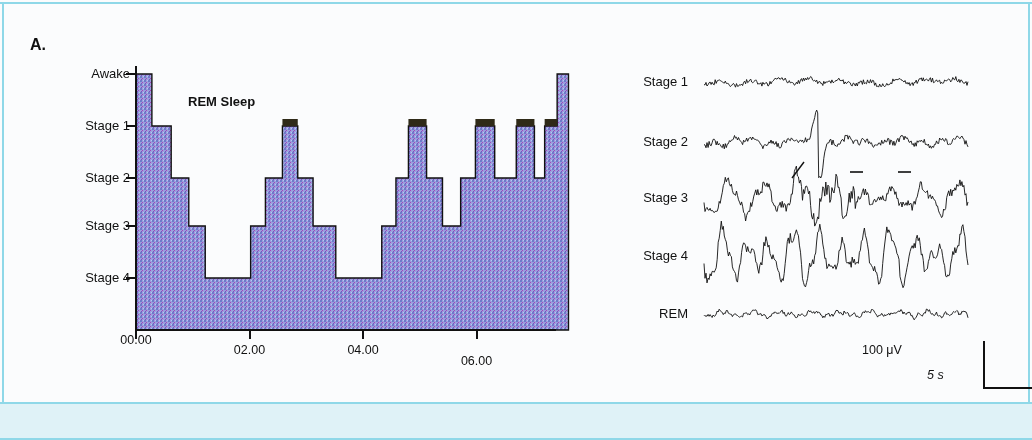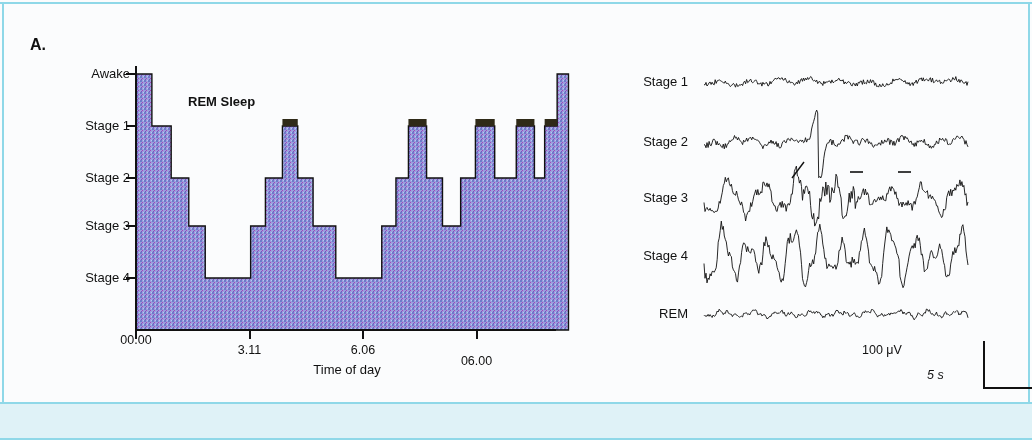--- a/index.html
+++ b/index.html
@@ -196,28 +196,27 @@
         <div class="ytick-mark" style="top: 225px;"></div>
         <div class="ytick-wrap" style="top: 270px;">
           <div class="axis-label-y">Stage 4</div>
         </div>
         <div class="ytick-mark" style="top: 277px;"></div>
       </div>
     <div id="x-ticks-container">
         <div class="xtick-mark" style="left: 135px; top: 330px;"></div>
         <div class="xtick-label" style="left: 136px; top: 333px;">00.00</div>
         <div class="xtick-mark" style="left: 248.514px; top: 330px;"></div>
-        <div class="xtick-label" style="left: 249.514px; top: 343px;">3.11</div>
+        <div class="xtick-label" style="left: 249.514px; top: 343px;">02.00</div>
         <div class="xtick-mark" style="left: 362.027px; top: 330px;"></div>
-        <div class="xtick-label" style="left: 363.027px; top: 343px;">6.06</div>
+        <div class="xtick-label" style="left: 363.027px; top: 343px;">04.00</div>
         <div class="xtick-mark" style="left: 475.541px; top: 330px;"></div>
         <div class="xtick-label" style="left: 476.541px; top: 354px;">06.00</div>
       </div>
 
-    <div id="x-axis-title">Time of day</div>
   </div>
 
   <div id="eeg-panel">
 
     <svg id="eeg-svg" width="452" height="400">
       <g id="eeg-traces-group">
           <path d="M 124.0 84.6 L 125.0 84.9 L 126.0 82.4 L 127.0 86.0 L 128.1 84.7 L 129.1 82.7 L 130.1 82.0 L 131.1 84.5 L 132.1 82.2 L 133.1 84.1 L 134.2 84.8 L 135.2 79.7 L 136.2 83.4 L 137.2 80.8 L 138.2 80.5 L 139.2 79.8 L 140.2 80.5 L 141.3 81.2 L 142.3 81.9 L 143.3 82.6 L 144.3 83.2 L 145.3 81.1 L 146.3 83.4 L 147.4 83.4 L 148.4 83.6 L 149.4 85.4 L 150.4 86.6 L 151.4 85.3 L 152.4 84.8 L 153.4 83.4 L 154.5 84.8 L 155.5 87.2 L 156.5 83.6 L 157.5 86.3 L 158.5 86.2 L 159.5 84.7 L 160.6 85.2 L 161.6 84.0 L 162.6 85.6 L 163.6 82.4 L 164.6 81.2 L 165.6 83.8 L 166.6 79.5 L 167.7 82.7 L 168.7 81.8 L 169.7 80.1 L 170.7 79.1 L 171.7 82.0 L 172.7 82.9 L 173.8 81.6 L 174.8 80.8 L 175.8 79.8 L 176.8 81.5 L 177.8 84.2 L 178.8 83.6 L 179.8 84.0 L 180.9 82.7 L 181.9 86.1 L 182.9 82.3 L 183.9 84.1 L 184.9 83.8 L 185.9 82.5 L 187.0 83.0 L 188.0 86.1 L 189.0 85.2 L 190.0 81.4 L 191.0 83.9 L 192.0 81.8 L 193.0 80.8 L 194.1 79.8 L 195.1 78.2 L 196.1 78.9 L 197.1 79.0 L 198.1 77.7 L 199.1 78.0 L 200.2 79.4 L 201.2 78.1 L 202.2 77.8 L 203.2 80.2 L 204.2 79.8 L 205.2 78.1 L 206.2 80.3 L 207.3 82.8 L 208.3 82.5 L 209.3 80.6 L 210.3 82.9 L 211.3 82.4 L 212.3 82.5 L 213.4 83.2 L 214.4 85.2 L 215.4 84.4 L 216.4 82.3 L 217.4 83.8 L 218.4 80.4 L 219.4 83.5 L 220.5 80.0 L 221.5 78.6 L 222.5 81.3 L 223.5 78.0 L 224.5 80.6 L 225.5 78.2 L 226.6 80.0 L 227.6 77.5 L 228.6 79.4 L 229.6 78.2 L 230.6 76.5 L 231.6 77.3 L 232.6 80.1 L 233.7 80.9 L 234.7 80.2 L 235.7 81.7 L 236.7 80.1 L 237.7 83.6 L 238.7 81.8 L 239.8 81.5 L 240.8 83.4 L 241.8 83.3 L 242.8 85.5 L 243.8 81.3 L 244.8 83.6 L 245.8 81.9 L 246.9 82.1 L 247.9 81.8 L 248.9 81.0 L 249.9 81.0 L 250.9 83.2 L 251.9 79.9 L 253.0 82.5 L 254.0 82.3 L 255.0 81.3 L 256.0 80.4 L 257.0 80.6 L 258.0 79.1 L 259.0 78.3 L 260.1 80.7 L 261.1 80.3 L 262.1 81.0 L 263.1 79.7 L 264.1 84.0 L 265.1 81.9 L 266.2 83.5 L 267.2 82.9 L 268.2 81.5 L 269.2 82.2 L 270.2 82.8 L 271.2 85.4 L 272.2 85.9 L 273.3 83.0 L 274.3 83.7 L 275.3 85.9 L 276.3 83.2 L 277.3 86.0 L 278.3 82.3 L 279.4 83.1 L 280.4 81.0 L 281.4 81.1 L 282.4 84.4 L 283.4 79.8 L 284.4 83.8 L 285.4 82.8 L 286.5 83.8 L 287.5 79.9 L 288.5 82.5 L 289.5 82.9 L 290.5 79.6 L 291.5 82.8 L 292.6 80.3 L 293.6 80.7 L 294.6 85.3 L 295.6 82.9 L 296.6 86.5 L 297.6 86.1 L 298.6 87.1 L 299.7 84.1 L 300.7 86.5 L 301.7 86.4 L 302.7 83.7 L 303.7 85.8 L 304.7 86.8 L 305.8 85.4 L 306.8 83.4 L 307.8 85.1 L 308.8 84.6 L 309.8 84.3 L 310.8 82.7 L 311.8 83.8 L 312.9 78.9 L 313.9 81.1 L 314.9 79.6 L 315.9 79.8 L 316.9 79.4 L 317.9 79.7 L 319.0 78.8 L 320.0 78.6 L 321.0 79.8 L 322.0 80.1 L 323.0 81.2 L 324.0 82.0 L 325.0 80.5 L 326.1 83.7 L 327.1 82.4 L 328.1 84.2 L 329.1 82.5 L 330.1 85.7 L 331.1 83.7 L 332.2 82.6 L 333.2 85.5 L 334.2 82.5 L 335.2 82.6 L 336.2 80.1 L 337.2 83.5 L 338.2 81.2 L 339.3 78.7 L 340.3 79.1 L 341.3 77.8 L 342.3 81.0 L 343.3 77.8 L 344.3 81.1 L 345.4 79.7 L 346.4 79.1 L 347.4 79.7 L 348.4 81.1 L 349.4 79.2 L 350.4 77.7 L 351.4 82.1 L 352.5 78.1 L 353.5 82.7 L 354.5 82.1 L 355.5 81.2 L 356.5 79.8 L 357.5 81.6 L 358.6 81.0 L 359.6 80.2 L 360.6 83.7 L 361.6 82.2 L 362.6 83.4 L 363.6 82.9 L 364.6 80.0 L 365.7 80.7 L 366.7 80.9 L 367.7 79.6 L 368.7 79.0 L 369.7 79.6 L 370.7 81.9 L 371.8 80.4 L 372.8 77.5 L 373.8 79.3 L 374.8 79.8 L 375.8 76.6 L 376.8 80.7 L 377.8 81.8 L 378.9 79.3 L 379.9 82.5 L 380.9 79.9 L 381.9 80.5 L 382.9 82.6 L 383.9 83.2 L 385.0 83.0 L 386.0 81.5 L 387.0 85.4 L 388.0 81.7" fill="none" stroke="#101010" stroke-width="0.9"></path>
           <path d="M 124.0 144.5 L 125.0 145.0 L 126.0 147.8 L 127.0 142.6 L 128.1 147.5 L 129.1 141.4 L 130.1 145.1 L 131.1 145.8 L 132.1 142.8 L 133.1 139.4 L 134.2 139.2 L 135.2 140.7 L 136.2 144.9 L 137.2 141.3 L 138.2 145.0 L 139.2 143.6 L 140.2 144.5 L 141.3 146.8 L 142.3 147.7 L 143.3 144.1 L 144.3 148.8 L 145.3 143.6 L 146.3 147.6 L 147.4 143.9 L 148.4 143.7 L 149.4 140.6 L 150.4 141.8 L 151.4 140.1 L 152.4 140.1 L 153.4 139.0 L 154.5 135.5 L 155.5 138.1 L 156.5 137.2 L 157.5 140.0 L 158.5 137.5 L 159.5 139.9 L 160.6 141.2 L 161.6 142.4 L 162.6 144.6 L 163.6 140.2 L 164.6 141.8 L 165.6 141.2 L 166.6 138.0 L 167.7 141.3 L 168.7 138.5 L 169.7 137.9 L 170.7 137.4 L 171.7 139.8 L 172.7 137.0 L 173.8 138.8 L 174.8 139.3 L 175.8 139.5 L 176.8 140.2 L 177.8 140.2 L 178.8 141.1 L 179.8 142.8 L 180.9 144.8 L 181.9 145.5 L 182.9 148.7 L 183.9 145.4 L 184.9 144.6 L 185.9 145.0 L 187.0 145.7 L 188.0 144.1 L 189.0 141.8 L 190.0 143.1 L 191.0 140.0 L 192.0 143.4 L 193.0 141.1 L 194.1 144.2 L 195.1 144.0 L 196.1 141.6 L 197.1 146.7 L 198.1 143.2 L 199.1 147.6 L 200.2 148.1 L 201.2 146.9 L 202.2 143.0 L 203.2 141.5 L 204.2 140.4 L 205.2 142.3 L 206.2 142.7 L 207.3 139.0 L 208.3 138.4 L 209.3 140.0 L 210.3 140.7 L 211.3 137.9 L 212.3 138.9 L 213.4 140.5 L 214.4 140.9 L 215.4 140.7 L 216.4 139.7 L 217.4 140.9 L 218.4 142.6 L 219.4 141.1 L 220.5 139.9 L 221.5 141.5 L 222.5 140.0 L 223.5 142.7 L 224.5 141.9 L 225.5 137.7 L 226.6 142.1 L 227.6 139.2 L 228.6 139.3 L 229.6 139.3 L 230.6 135.9 L 231.6 129.0 L 232.6 124.8 L 233.7 121.3 L 234.7 117.6 L 235.7 112.3 L 236.7 110.1 L 237.7 112.9 L 238.7 177.7 L 239.8 176.4 L 240.8 178.0 L 241.8 175.1 L 242.8 167.9 L 243.8 158.3 L 244.8 151.9 L 245.8 148.2 L 246.9 143.7 L 247.9 142.9 L 248.9 142.8 L 249.9 139.8 L 250.9 139.4 L 251.9 144.9 L 253.0 140.0 L 254.0 144.0 L 255.0 145.6 L 256.0 145.6 L 257.0 146.6 L 258.0 143.8 L 259.0 144.3 L 260.1 143.9 L 261.1 141.1 L 262.1 139.6 L 263.1 139.7 L 264.1 141.5 L 265.1 135.3 L 266.2 135.7 L 267.2 135.1 L 268.2 139.2 L 269.2 135.8 L 270.2 137.3 L 271.2 139.6 L 272.2 140.3 L 273.3 143.6 L 274.3 140.8 L 275.3 140.2 L 276.3 140.2 L 277.3 140.2 L 278.3 144.2 L 279.4 145.2 L 280.4 143.0 L 281.4 139.9 L 282.4 138.2 L 283.4 139.4 L 284.4 140.2 L 285.4 142.4 L 286.5 139.3 L 287.5 139.0 L 288.5 143.6 L 289.5 141.7 L 290.5 143.7 L 291.5 142.8 L 292.6 146.4 L 293.6 147.3 L 294.6 145.0 L 295.6 144.9 L 296.6 145.1 L 297.6 145.1 L 298.6 143.0 L 299.7 143.0 L 300.7 145.2 L 301.7 140.3 L 302.7 143.4 L 303.7 143.1 L 304.7 139.9 L 305.8 141.8 L 306.8 141.8 L 307.8 138.4 L 308.8 138.7 L 309.8 144.6 L 310.8 139.9 L 311.8 140.8 L 312.9 145.3 L 313.9 141.2 L 314.9 145.5 L 315.9 143.1 L 316.9 140.0 L 317.9 138.3 L 319.0 141.9 L 320.0 137.5 L 321.0 135.7 L 322.0 135.7 L 323.0 136.0 L 324.0 139.9 L 325.0 136.2 L 326.1 138.4 L 327.1 137.6 L 328.1 139.5 L 329.1 142.2 L 330.1 142.2 L 331.1 140.9 L 332.2 144.6 L 333.2 143.5 L 334.2 146.5 L 335.2 142.7 L 336.2 146.2 L 337.2 140.8 L 338.2 142.3 L 339.3 140.6 L 340.3 141.6 L 341.3 140.0 L 342.3 141.5 L 343.3 142.5 L 344.3 139.3 L 345.4 144.5 L 346.4 144.2 L 347.4 145.4 L 348.4 144.0 L 349.4 147.8 L 350.4 145.8 L 351.4 148.3 L 352.5 146.1 L 353.5 147.4 L 354.5 144.3 L 355.5 144.4 L 356.5 140.9 L 357.5 143.3 L 358.6 143.5 L 359.6 138.0 L 360.6 139.5 L 361.6 139.8 L 362.6 138.3 L 363.6 140.5 L 364.6 141.3 L 365.7 138.5 L 366.7 139.6 L 367.7 144.4 L 368.7 144.5 L 369.7 144.0 L 370.7 144.4 L 371.8 142.6 L 372.8 139.3 L 373.8 138.5 L 374.8 139.5 L 375.8 138.2 L 376.8 136.1 L 377.8 136.3 L 378.9 137.7 L 379.9 138.7 L 380.9 137.1 L 381.9 136.0 L 382.9 138.0 L 383.9 139.4 L 385.0 144.2 L 386.0 140.6 L 387.0 144.6 L 388.0 146.9" fill="none" stroke="#101010" stroke-width="0.9"></path>
           <path d="M 124.0 202.5 L 125.0 211.5 L 126.0 208.7 L 127.0 207.4 L 128.1 209.9 L 129.1 210.2 L 130.1 208.3 L 131.1 210.9 L 132.1 210.4 L 133.1 211.1 L 134.2 212.7 L 135.2 211.3 L 136.2 211.4 L 137.2 211.2 L 138.2 208.0 L 139.2 201.4 L 140.2 203.3 L 141.3 197.0 L 142.3 192.3 L 143.3 185.6 L 144.3 183.3 L 145.3 177.3 L 146.3 181.8 L 147.4 178.9 L 148.4 177.8 L 149.4 183.7 L 150.4 186.2 L 151.4 184.2 L 152.4 190.5 L 153.4 193.8 L 154.5 194.1 L 155.5 195.4 L 156.5 191.0 L 157.5 195.6 L 158.5 199.8 L 159.5 202.1 L 160.6 205.1 L 161.6 201.9 L 162.6 206.2 L 163.6 212.3 L 164.6 213.5 L 165.6 221.0 L 166.6 215.5 L 167.7 212.6 L 168.7 211.1 L 169.7 211.5 L 170.7 202.6 L 171.7 206.5 L 172.7 201.7 L 173.8 196.1 L 174.8 193.1 L 175.8 189.8 L 176.8 195.0 L 177.8 189.5 L 178.8 194.9 L 179.8 194.0 L 180.9 191.6 L 181.9 192.8 L 182.9 182.2 L 183.9 182.2 L 184.9 185.3 L 185.9 186.4 L 187.0 182.9 L 188.0 187.1 L 189.0 183.8 L 190.0 189.0 L 191.0 191.1 L 192.0 201.6 L 193.0 203.0 L 194.1 205.7 L 195.1 205.8 L 196.1 210.7 L 197.1 211.5 L 198.1 206.3 L 199.1 205.2 L 200.2 202.3 L 201.2 207.4 L 202.2 201.3 L 203.2 207.4 L 204.2 203.6 L 205.2 204.4 L 206.2 211.3 L 207.3 204.9 L 208.3 203.5 L 209.3 205.2 L 210.3 202.5 L 211.3 194.1 L 212.3 194.2 L 213.4 183.4 L 214.4 171.3 L 215.4 168.6 L 216.4 166.1 L 217.4 176.0 L 218.4 176.8 L 219.4 183.1 L 220.5 180.0 L 221.5 186.6 L 222.5 200.3 L 223.5 189.6 L 224.5 193.5 L 225.5 186.5 L 226.6 186.0 L 227.6 188.6 L 228.6 193.9 L 229.6 191.2 L 230.6 205.5 L 231.6 216.0 L 232.6 219.1 L 233.7 213.4 L 234.7 226.1 L 235.7 224.0 L 236.7 221.3 L 237.7 216.9 L 238.7 218.9 L 239.8 198.5 L 240.8 201.5 L 241.8 196.6 L 242.8 186.8 L 243.8 188.3 L 244.8 196.1 L 245.8 182.0 L 246.9 194.6 L 247.9 185.1 L 248.9 186.1 L 249.9 202.4 L 250.9 199.5 L 251.9 187.6 L 253.0 191.2 L 254.0 193.0 L 255.0 186.5 L 256.0 174.2 L 257.0 176.5 L 258.0 187.4 L 259.0 187.1 L 260.1 193.8 L 261.1 198.0 L 262.1 215.1 L 263.1 218.7 L 264.1 217.7 L 265.1 215.9 L 266.2 216.0 L 267.2 211.3 L 268.2 204.1 L 269.2 193.1 L 270.2 202.3 L 271.2 191.4 L 272.2 198.4 L 273.3 186.5 L 274.3 190.5 L 275.3 208.5 L 276.3 201.8 L 277.3 202.1 L 278.3 196.5 L 279.4 199.2 L 280.4 198.7 L 281.4 195.6 L 282.4 191.6 L 283.4 188.7 L 284.4 194.9 L 285.4 189.0 L 286.5 194.9 L 287.5 192.6 L 288.5 195.3 L 289.5 204.7 L 290.5 204.7 L 291.5 204.3 L 292.6 204.3 L 293.6 200.6 L 294.6 199.2 L 295.6 201.8 L 296.6 201.3 L 297.6 198.9 L 298.6 196.9 L 299.7 200.1 L 300.7 196.9 L 301.7 199.6 L 302.7 195.7 L 303.7 200.0 L 304.7 200.4 L 305.8 200.8 L 306.8 193.5 L 307.8 194.1 L 308.8 189.8 L 309.8 186.8 L 310.8 191.1 L 311.8 186.5 L 312.9 188.1 L 313.9 189.7 L 314.9 194.4 L 315.9 191.8 L 316.9 198.5 L 317.9 198.5 L 319.0 205.5 L 320.0 203.4 L 321.0 202.2 L 322.0 207.0 L 323.0 202.0 L 324.0 204.5 L 325.0 205.3 L 326.1 202.6 L 327.1 205.4 L 328.1 200.6 L 329.1 205.1 L 330.1 203.6 L 331.1 203.5 L 332.2 210.4 L 333.2 203.8 L 334.2 201.3 L 335.2 204.3 L 336.2 198.8 L 337.2 196.9 L 338.2 192.2 L 339.3 187.7 L 340.3 181.8 L 341.3 181.9 L 342.3 189.1 L 343.3 190.4 L 344.3 191.3 L 345.4 192.5 L 346.4 192.0 L 347.4 190.7 L 348.4 198.4 L 349.4 195.5 L 350.4 194.8 L 351.4 198.7 L 352.5 196.2 L 353.5 199.1 L 354.5 199.6 L 355.5 201.5 L 356.5 205.8 L 357.5 205.9 L 358.6 210.9 L 359.6 213.4 L 360.6 215.2 L 361.6 217.6 L 362.6 216.2 L 363.6 209.0 L 364.6 210.2 L 365.7 208.4 L 366.7 197.5 L 367.7 194.0 L 368.7 190.8 L 369.7 195.8 L 370.7 189.3 L 371.8 195.8 L 372.8 190.0 L 373.8 191.0 L 374.8 187.8 L 375.8 190.2 L 376.8 184.4 L 377.8 186.1 L 378.9 185.8 L 379.9 179.9 L 380.9 185.7 L 381.9 181.6 L 382.9 187.0 L 383.9 185.4 L 385.0 195.1 L 386.0 193.7 L 387.0 205.5 L 388.0 202.0" fill="none" stroke="#101010" stroke-width="0.9"></path>
           <path d="M 124.0 263.5 L 125.0 278.3 L 126.0 273.2 L 127.0 282.9 L 128.1 278.0 L 129.1 279.5 L 130.1 273.8 L 131.1 276.0 L 132.1 271.5 L 133.1 271.3 L 134.2 272.3 L 135.2 270.2 L 136.2 267.8 L 137.2 259.3 L 138.2 242.2 L 139.2 238.2 L 140.2 230.7 L 141.3 221.1 L 142.3 229.4 L 143.3 226.3 L 144.3 236.0 L 145.3 239.4 L 146.3 241.9 L 147.4 250.3 L 148.4 256.0 L 149.4 252.1 L 150.4 255.6 L 151.4 256.5 L 152.4 266.9 L 153.4 269.9 L 154.5 271.5 L 155.5 273.6 L 156.5 280.7 L 157.5 282.1 L 158.5 272.9 L 159.5 266.0 L 160.6 262.6 L 161.6 252.3 L 162.6 246.0 L 163.6 242.9 L 164.6 243.4 L 165.6 245.8 L 166.6 251.8 L 167.7 246.6 L 168.7 251.2 L 169.7 252.5 L 170.7 253.1 L 171.7 248.8 L 172.7 249.0 L 173.8 250.4 L 174.8 254.3 L 175.8 261.9 L 176.8 263.3 L 177.8 269.0 L 178.8 273.3 L 179.8 265.5 L 180.9 262.5 L 181.9 265.0 L 182.9 254.8 L 183.9 242.3 L 184.9 245.9 L 185.9 236.7 L 187.0 241.3 L 188.0 247.1 L 189.0 245.1 L 190.0 253.5 L 191.0 256.1 L 192.0 259.1 L 193.0 254.7 L 194.1 259.0 L 195.1 260.1 L 196.1 261.3 L 197.1 267.3 L 198.1 270.6 L 199.1 272.3 L 200.2 279.4 L 201.2 282.2 L 202.2 278.7 L 203.2 280.6 L 204.2 273.5 L 205.2 263.4 L 206.2 254.1 L 207.3 241.6 L 208.3 237.9 L 209.3 243.4 L 210.3 233.4 L 211.3 241.9 L 212.3 242.4 L 213.4 240.6 L 214.4 236.3 L 215.4 232.9 L 216.4 229.8 L 217.4 233.4 L 218.4 235.6 L 219.4 245.1 L 220.5 252.2 L 221.5 264.3 L 222.5 278.6 L 223.5 282.7 L 224.5 285.9 L 225.5 286.9 L 226.6 282.6 L 227.6 278.4 L 228.6 270.5 L 229.6 263.2 L 230.6 266.8 L 231.6 264.9 L 232.6 259.7 L 233.7 263.9 L 234.7 255.5 L 235.7 253.0 L 236.7 241.0 L 237.7 232.2 L 238.7 231.2 L 239.8 224.2 L 240.8 230.4 L 241.8 234.5 L 242.8 244.1 L 243.8 249.5 L 244.8 258.5 L 245.8 258.1 L 246.9 268.6 L 247.9 266.7 L 248.9 263.9 L 249.9 266.2 L 250.9 266.0 L 251.9 266.1 L 253.0 268.4 L 254.0 266.6 L 255.0 264.8 L 256.0 269.3 L 257.0 266.0 L 258.0 262.4 L 259.0 250.5 L 260.1 250.1 L 261.1 245.2 L 262.1 237.1 L 263.1 242.6 L 264.1 243.8 L 265.1 249.8 L 266.2 261.5 L 267.2 263.2 L 268.2 262.1 L 269.2 264.2 L 270.2 261.7 L 271.2 267.3 L 272.2 257.1 L 273.3 262.7 L 274.3 259.1 L 275.3 264.4 L 276.3 262.7 L 277.3 262.2 L 278.3 263.4 L 279.4 252.3 L 280.4 250.3 L 281.4 241.3 L 282.4 239.9 L 283.4 232.9 L 284.4 228.0 L 285.4 235.3 L 286.5 239.0 L 287.5 244.8 L 288.5 251.1 L 289.5 263.1 L 290.5 263.7 L 291.5 265.6 L 292.6 267.5 L 293.6 270.9 L 294.6 266.4 L 295.6 271.9 L 296.6 272.3 L 297.6 276.8 L 298.6 284.2 L 299.7 283.4 L 300.7 278.8 L 301.7 276.5 L 302.7 263.6 L 303.7 252.8 L 304.7 244.0 L 305.8 235.1 L 306.8 226.9 L 307.8 232.6 L 308.8 229.8 L 309.8 232.3 L 310.8 234.7 L 311.8 240.8 L 312.9 240.6 L 313.9 242.3 L 314.9 245.4 L 315.9 248.0 L 316.9 253.4 L 317.9 255.3 L 319.0 259.3 L 320.0 276.7 L 321.0 280.6 L 322.0 284.1 L 323.0 287.7 L 324.0 285.5 L 325.0 278.0 L 326.1 272.8 L 327.1 267.3 L 328.1 262.4 L 329.1 256.1 L 330.1 251.5 L 331.1 248.1 L 332.2 245.7 L 333.2 248.3 L 334.2 243.4 L 335.2 247.8 L 336.2 238.4 L 337.2 235.2 L 338.2 240.7 L 339.3 237.8 L 340.3 245.3 L 341.3 255.0 L 342.3 254.1 L 343.3 260.5 L 344.3 271.8 L 345.4 270.5 L 346.4 269.4 L 347.4 268.7 L 348.4 261.4 L 349.4 258.5 L 350.4 252.6 L 351.4 250.5 L 352.5 253.1 L 353.5 257.8 L 354.5 257.3 L 355.5 258.4 L 356.5 257.2 L 357.5 254.8 L 358.6 249.0 L 359.6 243.8 L 360.6 248.4 L 361.6 249.4 L 362.6 255.8 L 363.6 262.3 L 364.6 265.5 L 365.7 275.9 L 366.7 277.1 L 367.7 274.8 L 368.7 276.1 L 369.7 274.0 L 370.7 264.1 L 371.8 258.6 L 372.8 251.5 L 373.8 254.6 L 374.8 247.6 L 375.8 252.9 L 376.8 248.8 L 377.8 245.5 L 378.9 245.9 L 379.9 234.0 L 380.9 234.2 L 381.9 226.5 L 382.9 224.7 L 383.9 231.5 L 385.0 236.8 L 386.0 251.0 L 387.0 258.5 L 388.0 265.0" fill="none" stroke="#101010" stroke-width="0.9"></path>

